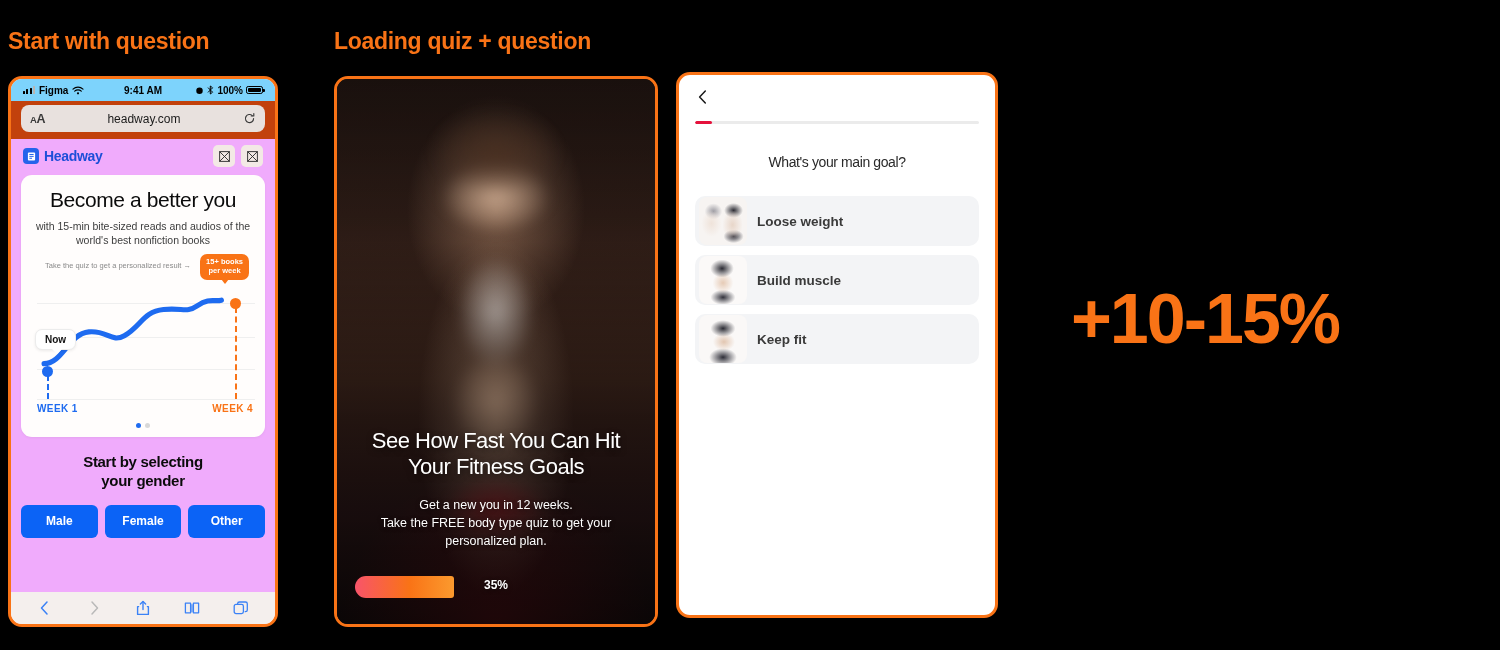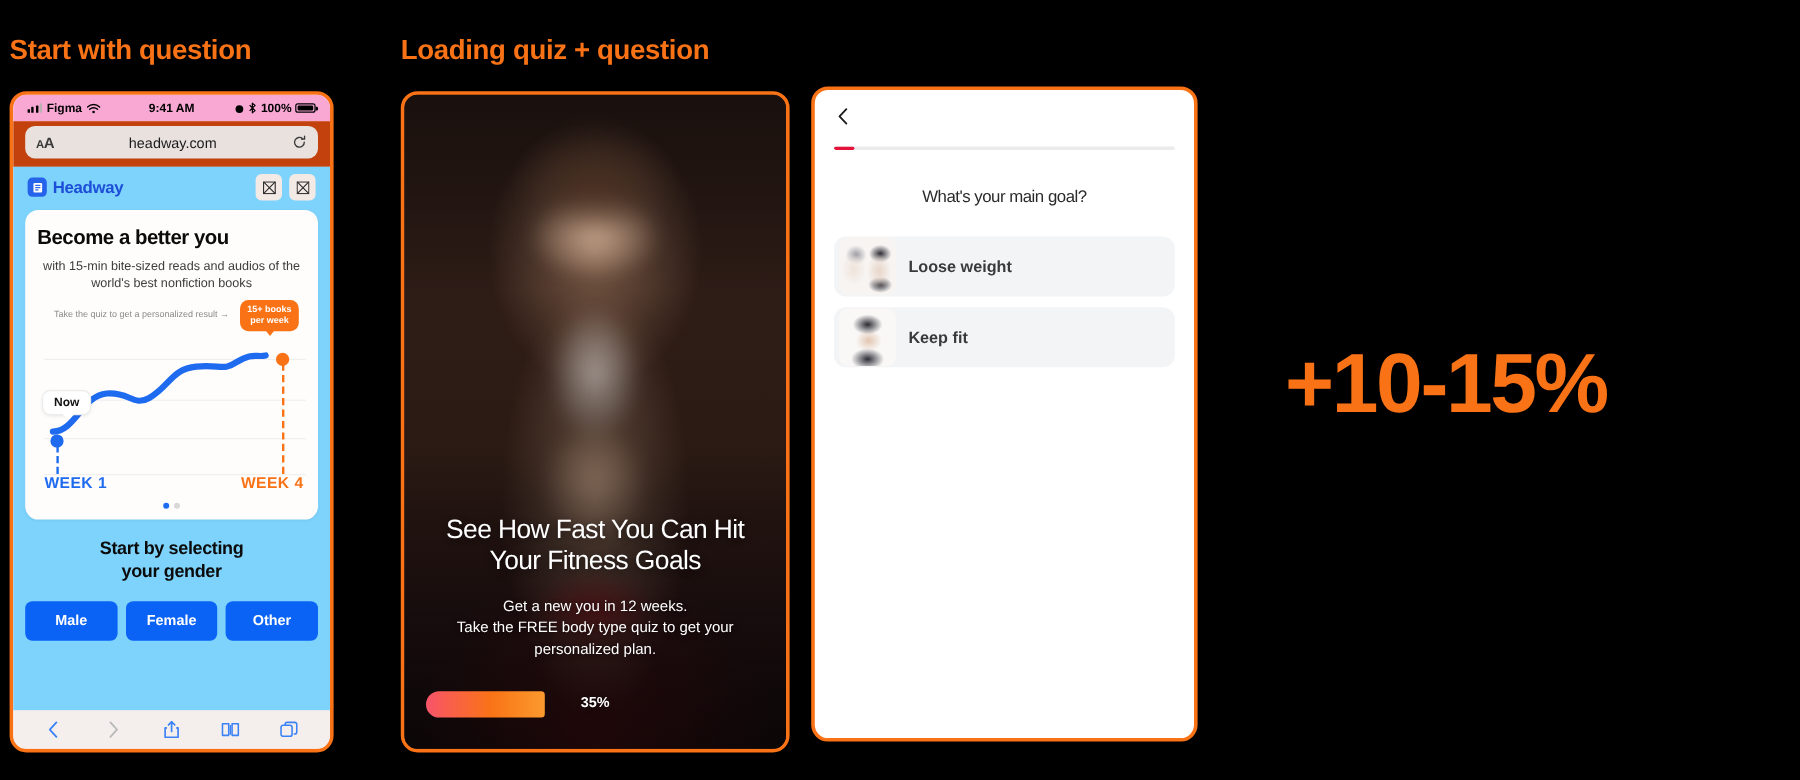--- a/index.html
+++ b/index.html
@@ -10,21 +10,21 @@
   
   .caption { position:absolute; color:#F97316; font-weight:bold; font-size:23px;
     letter-spacing:-0.3px; white-space:nowrap; }
 
   
   .frame { position:absolute; border:3px solid #F97316; border-radius:14px;
     overflow:hidden; background:#fff; }
 
   
   #phone1 { left:8px; top:76px; width:270px; height:551px; background:#FDF1EC; }
-  .statusbar { height:22px; background:#f9a8d4; display:flex; align-items:center;
+  .statusbar { height:22px; background:#7dd3fc; display:flex; align-items:center;
     padding:0 12px; font-size:10px; font-weight:600; color:#000; }
   .sb-left { display:flex; align-items:center; gap:4px; flex:1; }
   .sb-mid { flex:0 0 auto; font-weight:700; }
   .sb-right { display:flex; align-items:center; justify-content:flex-end;
     gap:3px; flex:1; }
   .bars { display:inline-flex; align-items:flex-end; gap:1.3px; height:8px; }
   .bars i { width:2px; background:#000; border-radius:0.5px; display:block; }
   .bars i:nth-child(1){height:3px} .bars i:nth-child(2){height:5px}
   .bars i:nth-child(3){height:6.5px} .bars i:nth-child(4){height:8px; background:#B9B4B1}
   .batt { width:17px; height:8.5px; border:1px solid #000; border-radius:2.2px;
@@ -34,36 +34,36 @@
   .batt i { display:block; height:100%; width:100%; background:#000; border-radius:1px; }
 
   .urlbar-wrap { padding:4px 10px 7px; background:#c2410c; }
   .urlbar { height:27px; background:#E8E1DE; border-radius:8px; display:flex;
     align-items:center; padding:0 9px; }
   .url-aa { font-size:9.5px; font-weight:700; color:#3a3a3a; letter-spacing:-0.5px; }
   .url-aa span { font-size:12.5px; }
   .url-text { flex:1; text-align:center; font-size:12px; color:#1a1a1a; }
   .url-reload { width:13px; height:13px; color:#3a3a3a; }
 
-  .site { background:#7dd3fc; height:calc(100% - 22px - 38px - 32px); overflow:hidden; }
+  .site { background:#f0abfc; height:calc(100% - 22px - 38px - 32px); overflow:hidden; }
   .site-head { display:flex; align-items:center; justify-content:space-between;
     padding:6px 12px 8px; }
   .logo { display:flex; align-items:center; gap:5px; }
   .logo-mark { width:16px; height:16px; background:#2563EB; border-radius:4px;
     display:flex; align-items:center; justify-content:center; }
   .logo-mark svg { width:9px; height:9px; }
   .logo-text { font-size:14px; font-weight:bold; color:#1D4ED8; letter-spacing:-0.3px; }
   .head-icons { display:flex; gap:6px; }
   .ph-btn { width:22px; height:22px; background:#F3E9E5; border-radius:5px;
     display:flex; align-items:center; justify-content:center; }
   .ph-btn svg { width:11px; height:11px; }
 
   .card { margin:0 10px; background:#FFFDFC; border-radius:11px; padding:13px 10px 9px;
     box-shadow:0 1px 3px rgba(0,0,0,.05); }
-  .card h1 { font-size:17px; font-weight:bold; color:#0B0B0B;
+  .card h1 { font-size:21px; font-weight:normal; text-align:center; color:#0B0B0B;
     letter-spacing:-0.4px; }
   .card p.sub { margin-top:7px; font-size:10.5px; line-height:1.35; text-align:center;
     color:#3d3d3d; }
 
   .chart { position:relative; margin-top:14px; height:152px; }
   .chart .quiz-hint { position:absolute; left:14px; top:0; font-size:7.5px;
     color:#8a8a8a; white-space:nowrap; }
   .badge { position:absolute; right:6px; top:-7px; background:#F97316; color:#fff;
     font-size:7.5px; font-weight:700; line-height:1.15; text-align:center;
     padding:4px 6px; border-radius:7px; }
@@ -76,21 +76,21 @@
   .dot.blue { background:#1E6BF0; }
   .dot.orange { background:#F97316; }
   .vline { position:absolute; width:0; border-left:2.5px dashed #F97316; }
   .vline.blue { border-color:#1E6BF0; }
   .now-tip { position:absolute; background:#fff; border:1px solid #ECECEC;
     border-radius:7px; padding:4px 9px; font-size:10px; font-weight:600; color:#111;
     box-shadow:0 1px 3px rgba(0,0,0,.08); }
   .now-tip::after { content:""; position:absolute; left:16px; bottom:-5px;
     border-left:5px solid transparent; border-right:5px solid transparent;
     border-top:5px solid #fff; }
-  .wk { position:absolute; bottom:-1px; font-size:13px; font-weight:700;
+  .wk { position:absolute; bottom:-1px; font-size:10px; font-weight:700;
     letter-spacing:0.4px; }
   .wk.w1 { left:6px; color:#1E6BF0; } .wk.w4 { right:2px; color:#F97316; }
   .dots-pg { display:flex; gap:4px; justify-content:center; margin-top:10px; }
   .dots-pg i { width:5px; height:5px; border-radius:50%; background:#D8D8D8; display:block; }
   .dots-pg i.on { background:#1E6BF0; }
 
   .gender { padding:16px 10px 0; text-align:center; }
   .gender h2 { font-size:15px; font-weight:bold; color:#0B0B0B; line-height:1.25;
     letter-spacing:-0.3px; }
   .gbtns { display:flex; gap:7px; margin-top:14px; }
@@ -364,20 +364,24 @@
         <i id="p3fill" style="width: 6%;"></i>
       </div>
     </div>
     <div class="q-title">What's your main goal?</div>
     <div class="opts">
       <div class="opt">
         <span class="opt-thumb t1"></span>
         <span class="opt-label">Loose weight</span>
       </div>
       <div class="opt">
+        <span class="opt-thumb t2"></span>
+        <span class="opt-label">Build muscle</span>
+      </div>
+      <div class="opt">
         <span class="opt-thumb t3"></span>
         <span class="opt-label">Keep fit</span>
       </div>
     </div>
   </div>
 
   <div id="stat">
     <div class="stat-big">+10-15%</div>
   </div>
 

